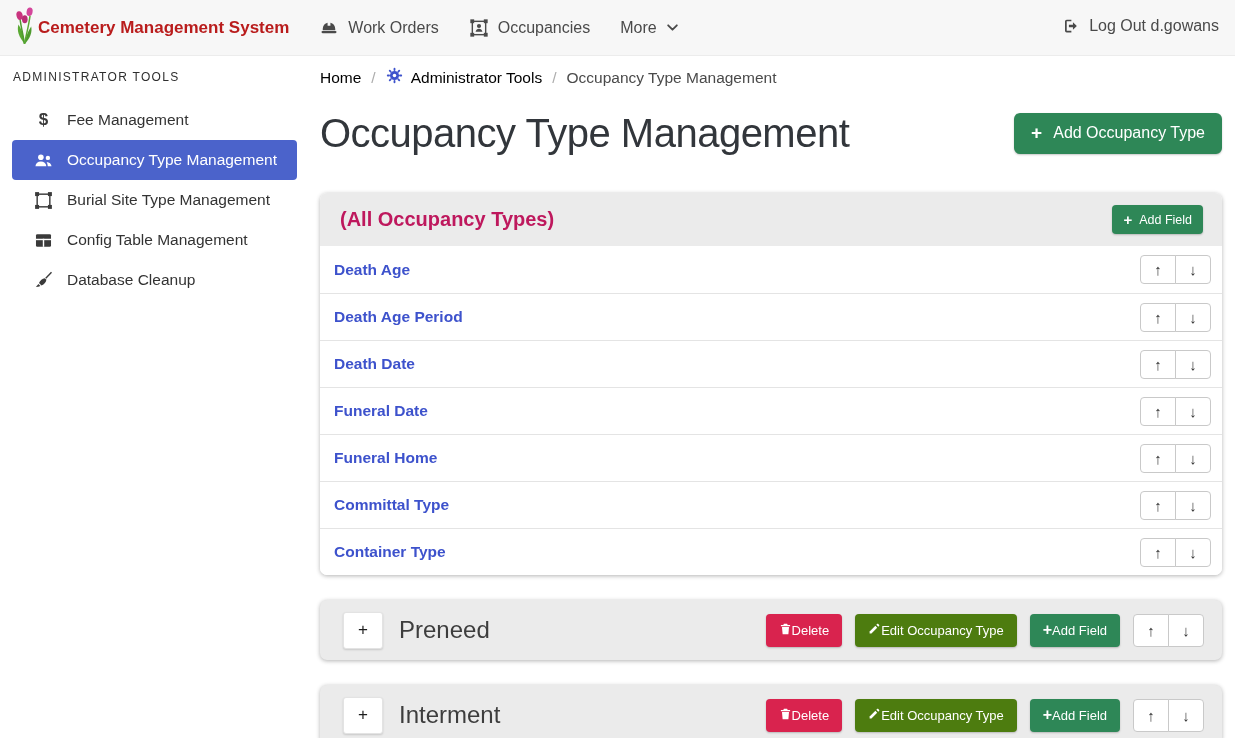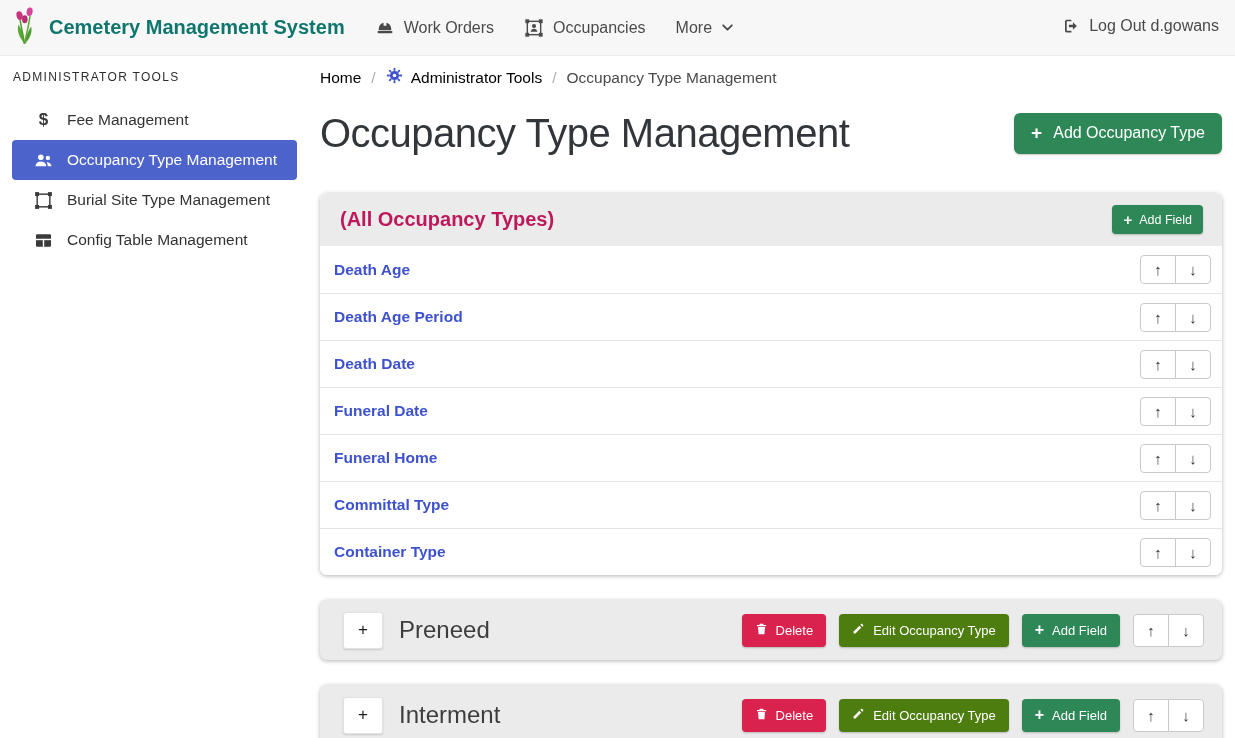--- a/index.html
+++ b/index.html
@@ -3,21 +3,21 @@
 <meta charset="utf-8">
 <style>
   * { margin:0; padding:0; box-sizing:border-box; }
   html,body { width:1235px; height:738px; overflow:hidden; background:#fff;
     font-family:"Liberation Sans", sans-serif; color:#333; }
 
   
   .navbar { height:56px; background:#f7f7f7; border-bottom:1px solid #ececec;
     display:flex; align-items:center; padding:0 16px 0 12px; }
   .brand { display:flex; align-items:center; cursor:pointer; }
-  .brand-title { font-size:20px; font-weight:700; color:#0f766e; margin-left:11px; }
+  .brand-title { font-size:17px; font-weight:700; color:#b91c1c; margin-left:0; }
   .nav-item { display:flex; align-items:center; gap:9px; margin-left:30px;
     font-size:16px; color:#4a4a4a; cursor:pointer; }
   .nav-item svg { display:block; }
   .nav-spacer { flex:1; }
   .logout { display:flex; gap:9px; font-size:16px; color:#4a4a4a; cursor:pointer; }
 
   
   .layout { display:flex; height:682px; }
   .sidebar { width:310px; padding:10px 13px 0 12px; flex-shrink:0; }
   .sidebar-heading { font-size:12px; letter-spacing:1.3px; color:#2e2e2e; margin:4px 0 16px 1px; }
@@ -44,21 +44,21 @@
 
   .btn { border:none; color:#fff; display:inline-flex; align-items:center;
     cursor:pointer; font-family:inherit; box-shadow:0 1px 2px rgba(0,0,0,.22); }
   .btn .plus { font-weight:700; }
   .btn-green { background:#2e8757; }
   .btn-teal  { background:#4d7c0f; }
   .btn-red   { background:#d9234e; }
   .btn-add-type { font-size:16px; padding:0 17px; height:41px; border-radius:6px; gap:11px; }
   .btn-add-type .plus { font-size:19px; }
   .btn-sm { font-size:12.5px; height:29px; padding:0 11px; border-radius:4px; gap:7px; }
-  .btn-bar { font-size:13px; height:33px; padding:0 13px; border-radius:4px; gap:8px; }
+  .btn-bar { font-size:13px; height:33px; padding:0 13px; border-radius:4px; }
 
   
   .panel { margin-top:31px; border-radius:7px; overflow:hidden; background:#fff;
     box-shadow:0 1px 4px rgba(0,0,0,.3); }
   .panel-header { background:#ebebeb; height:53px; display:flex; align-items:center;
     justify-content:space-between; padding:0 19px 0 20px; }
   .panel-title { font-size:20px; font-weight:600; color:#be185d; }
   .field-row { height:47px; display:flex; align-items:center; justify-content:space-between;
     padding:0 11px 0 14px; background:#fff; }
   .field-row + .field-row { border-top:1px solid #e4e4e4; }
@@ -187,20 +187,30 @@
       <span class="side-icon">
         <svg width="19" height="19" viewBox="0 0 24 24">
           <rect x="2.5" y="4" width="19" height="16" rx="1.6" fill="#3a3a3a"></rect>
           <rect x="2.5" y="9.8" width="19" height="1.8" fill="#fff"></rect>
           <rect x="11.1" y="9.8" width="1.8" height="10.2" fill="#fff"></rect>
         </svg>
       </span>
       <span>Config Table Management</span>
     </div>
 
+    <div class="side-item">
+      <span class="side-icon">
+        <svg width="20" height="20" viewBox="0 0 24 24" fill="#3a3a3a">
+          <path d="M21.6 3.4 20.4 2.2 13.5 9.4l1.2 1.2z"></path>
+          <path d="M13 9.8l1.9 1.9c-.5 2.9-2.5 5.4-5.9 6.9l-3-3c1.3-3.4 4-5.4 7-5.8z"></path>
+          <path d="M5.3 16.9l2.4 2.4c-1.6.7-3.4 1.1-5.4 1.2.9-1.3 1.9-2.5 3-3.6z"></path>
+        </svg>
+      </span>
+      <span>Database Cleanup</span>
+    </div>
   </div>
 
   <div class="main">
 
     <div class="breadcrumb">
       <a class="crumb-link">Home</a>
       <span class="crumb-sep">/</span>
       <a class="crumb-link">
         <span>
           <svg width="17" height="17" viewBox="0 0 24 24">

